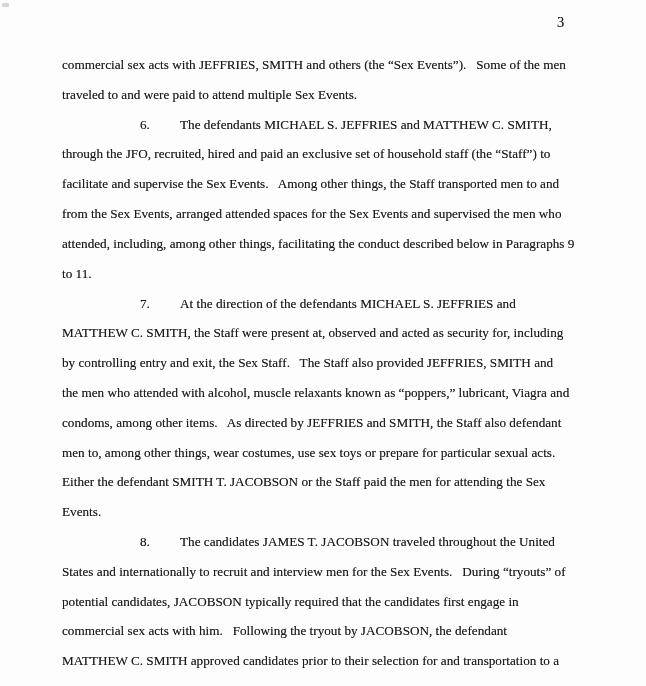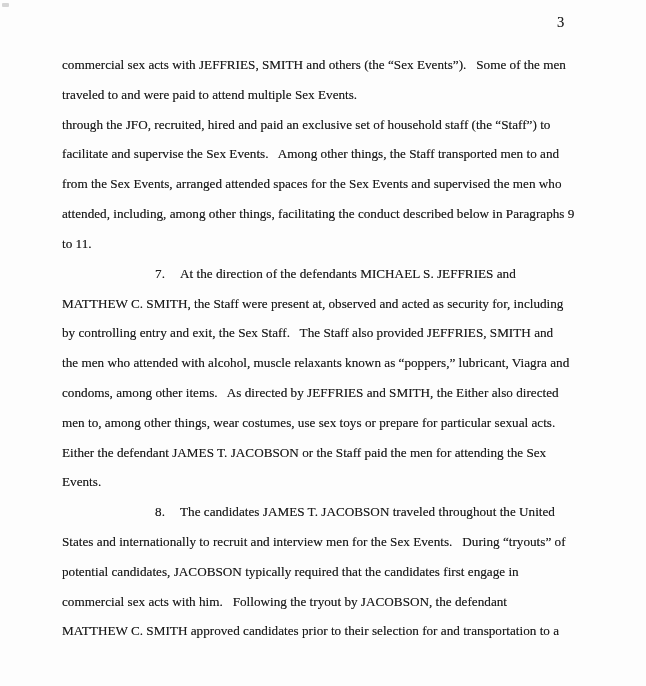--- a/index.html
+++ b/index.html
@@ -40,21 +40,20 @@
     width: 560px;
   }
   .line {
     height: 29.82px;
     line-height: 29.82px;
     font-size: 13.2px;
     white-space: pre;
   }
   .line span {
     white-space: pre;
-    text-align: center;
   }
   .pnum {
     display: inline-block;
     margin-left: 78px;
     width: 40px;
     white-space: pre;
   }
   
   .text-block, .page-number {
     text-shadow: 0 0 0.4px rgba(30,30,30,0.55);
@@ -63,32 +62,33 @@
 </head>
 <body>
 
 <div class="page">
   <div class="scan-artifact"></div>
   <div class="page-number">3</div>
 
   <div class="text-block">
     <div class="line"><span>commercial sex acts with JEFFRIES, SMITH and others (the “Sex Events”).   Some of the men</span></div>
     <div class="line"><span>traveled to and were paid to attend multiple Sex Events.</span></div>
+    <div class="line"><span class="pnum">6.</span><span>The defendants MICHAEL S. JEFFRIES and MATTHEW C. SMITH,</span></div>
     <div class="line"><span>through the JFO, recruited, hired and paid an exclusive set of household staff (the “Staff”) to</span></div>
     <div class="line"><span>facilitate and supervise the Sex Events.   Among other things, the Staff transported men to and</span></div>
     <div class="line"><span>from the Sex Events, arranged attended spaces for the Sex Events and supervised the men who</span></div>
     <div class="line"><span>attended, including, among other things, facilitating the conduct described below in Paragraphs 9</span></div>
     <div class="line"><span>to 11.</span></div>
     <div class="line"><span class="pnum">7.</span><span>At the direction of the defendants MICHAEL S. JEFFRIES and</span></div>
     <div class="line"><span>MATTHEW C. SMITH, the Staff were present at, observed and acted as security for, including</span></div>
     <div class="line"><span>by controlling entry and exit, the Sex Staff.   The Staff also provided JEFFRIES, SMITH and</span></div>
     <div class="line"><span>the men who attended with alcohol, muscle relaxants known as “poppers,” lubricant, Viagra and</span></div>
-    <div class="line"><span>condoms, among other items.   As directed by JEFFRIES and SMITH, the Either also directed</span></div>
+    <div class="line"><span>condoms, among other items.   As directed by JEFFRIES and SMITH, the Staff also defendant</span></div>
     <div class="line"><span>men to, among other things, wear costumes, use sex toys or prepare for particular sexual acts.</span></div>
-    <div class="line"><span>Either the defendant JAMES T. JACOBSON or the Staff paid the men for attending the Sex</span></div>
+    <div class="line"><span>Either the defendant SMITH T. JACOBSON or the Staff paid the men for attending the Sex</span></div>
     <div class="line"><span>Events.</span></div>
     <div class="line"><span class="pnum">8.</span><span>The candidates JAMES T. JACOBSON traveled throughout the United</span></div>
     <div class="line"><span>States and internationally to recruit and interview men for the Sex Events.   During “tryouts” of</span></div>
     <div class="line"><span>potential candidates, JACOBSON typically required that the candidates first engage in</span></div>
     <div class="line"><span>commercial sex acts with him.   Following the tryout by JACOBSON, the defendant</span></div>
     <div class="line"><span>MATTHEW C. SMITH approved candidates prior to their selection for and transportation to a</span></div>
   </div>
 </div>
 
 </body></html>

